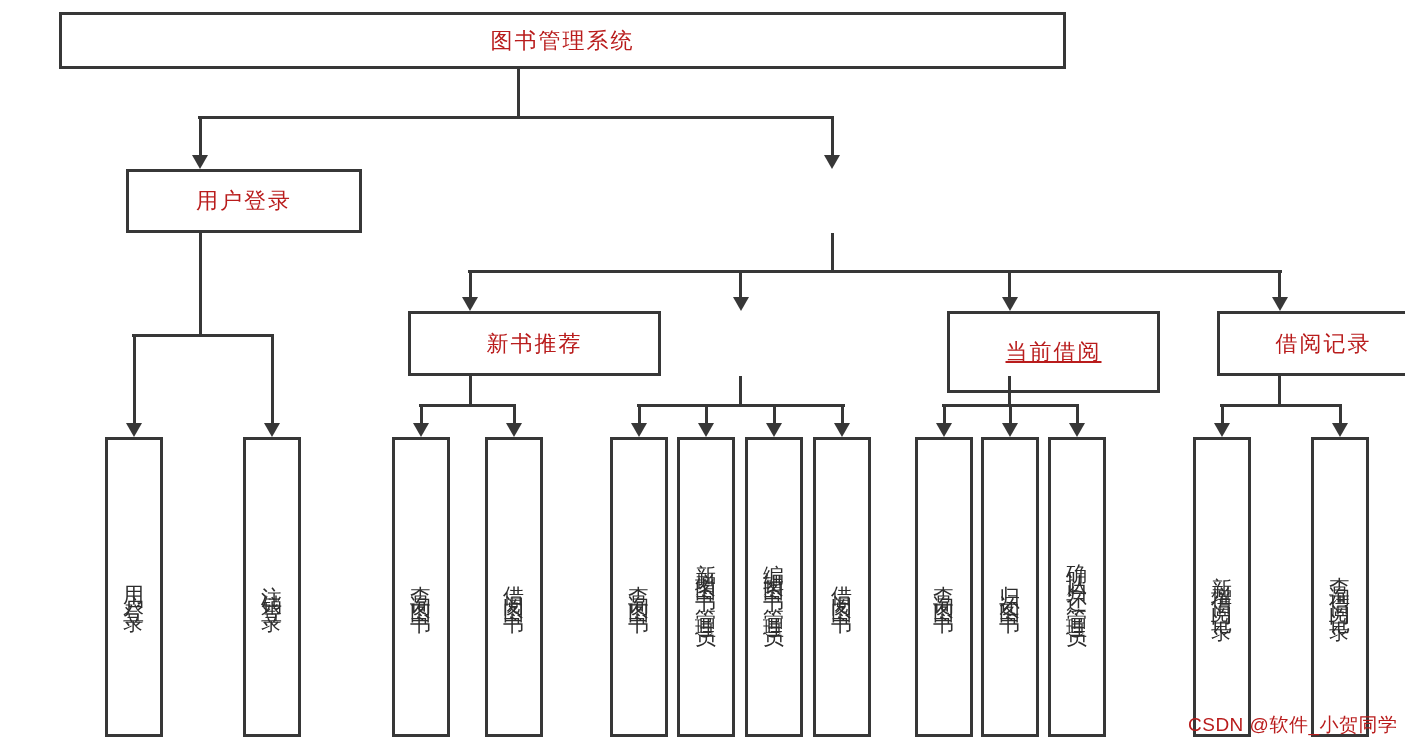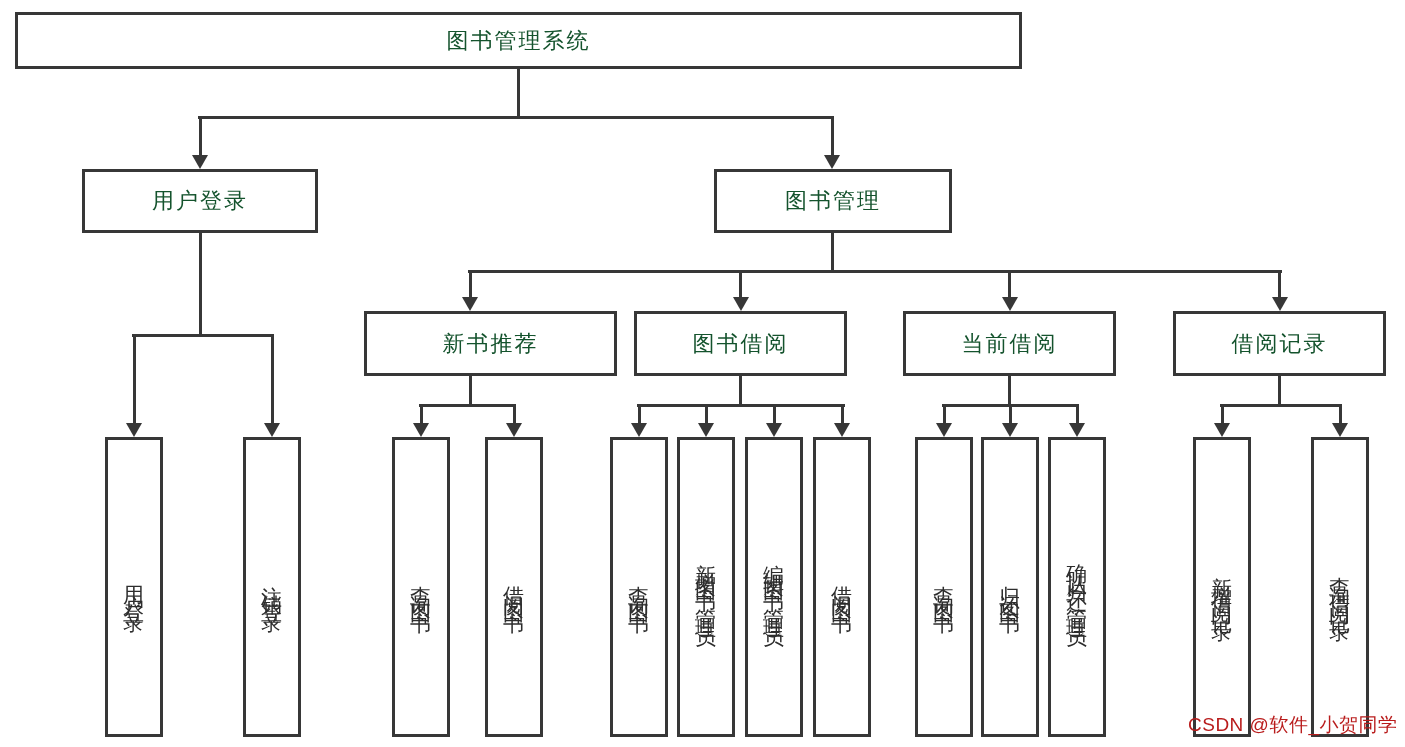--- a/index.html
+++ b/index.html
@@ -9,27 +9,28 @@
     height: 747px;
     background: #ffffff;
     font-family: "Liberation Sans", "DejaVu Sans", sans-serif;
     overflow: hidden;
   }
   .box {
     position: absolute;
     box-sizing: border-box;
     border: 3px solid #373737;
     background: #ffffff;
-    color: #14532d;
+    color: #b91c1c;
     display: flex;
     align-items: center;
     justify-content: center;
     font-size: 22px;
     letter-spacing: 2px;
     white-space: nowrap;
+    margin-left: 44px;
   }
   .leaf {
     position: absolute;
     box-sizing: border-box;
     border: 3px solid #373737;
     background: #ffffff;
     color: #2d2d2d;
     top: 437px;
     width: 58px;
     height: 300px;
@@ -75,37 +76,35 @@
 <div class="canvas">
 
   <div class="box" style="left:15px; top:12px; width:1007px; height:57px;">图书管理系统</div>
 
   <div class="vline" style="left:517px; top:69px; height:48px;"></div>
   <div class="hline" style="left:198px; top:116px; width:636px;"></div>
   <div class="arrow" style="left:198.5px; top:116px; height:39px;"></div>
   <div class="arrow" style="left:830.5px; top:116px; height:39px;"></div>
 
   <div class="box" style="left:82px; top:169px; width:236px; height:64px;">用户登录</div>
-  <div class="box" style="left:714px; top:169px; width:238px; height:64px;">图书管理</div>
 
   <div class="vline" style="left:198.5px; top:233px; height:103px;"></div>
   <div class="hline" style="left:132px; top:334px; width:142px;"></div>
   <div class="arrow" style="left:132.5px; top:335px; height:88px;"></div>
   <div class="arrow" style="left:270.5px; top:335px; height:88px;"></div>
 
   <div class="vline" style="left:830.5px; top:233px; height:39px;"></div>
   <div class="hline" style="left:468px; top:270px; width:814px;"></div>
   <div class="arrow" style="left:468.5px; top:271px; height:26px;"></div>
   <div class="arrow" style="left:739px; top:271px; height:26px;"></div>
   <div class="arrow" style="left:1008px; top:271px; height:26px;"></div>
   <div class="arrow" style="left:1278px; top:271px; height:26px;"></div>
 
   <div class="box" style="left:364px; top:311px; width:253px; height:65px;">新书推荐</div>
-  <div class="box" style="left:634px; top:311px; width:213px; height:65px;">图书借阅</div>
-  <div class="box" style="left:903px; top:311px; width:213px; height:65px;">当前借阅</div>
+  <div class="box" style="left:903px; top:311px; width:213px; height:82px;text-decoration:underline;">当前借阅</div>
   <div class="box" style="left:1173px; top:311px; width:213px; height:65px;">借阅记录</div>
 
   <div class="vline" style="left:469px; top:376px; height:30px;"></div>
   <div class="hline" style="left:419px; top:404px; width:97px;"></div>
   <div class="arrow" style="left:419.5px; top:405px; height:18px;"></div>
   <div class="arrow" style="left:512.5px; top:405px; height:18px;"></div>
 
   <div class="vline" style="left:739px; top:376px; height:30px;"></div>
   <div class="hline" style="left:637px; top:404px; width:208px;"></div>
   <div class="arrow" style="left:637.5px; top:405px; height:18px;"></div>

